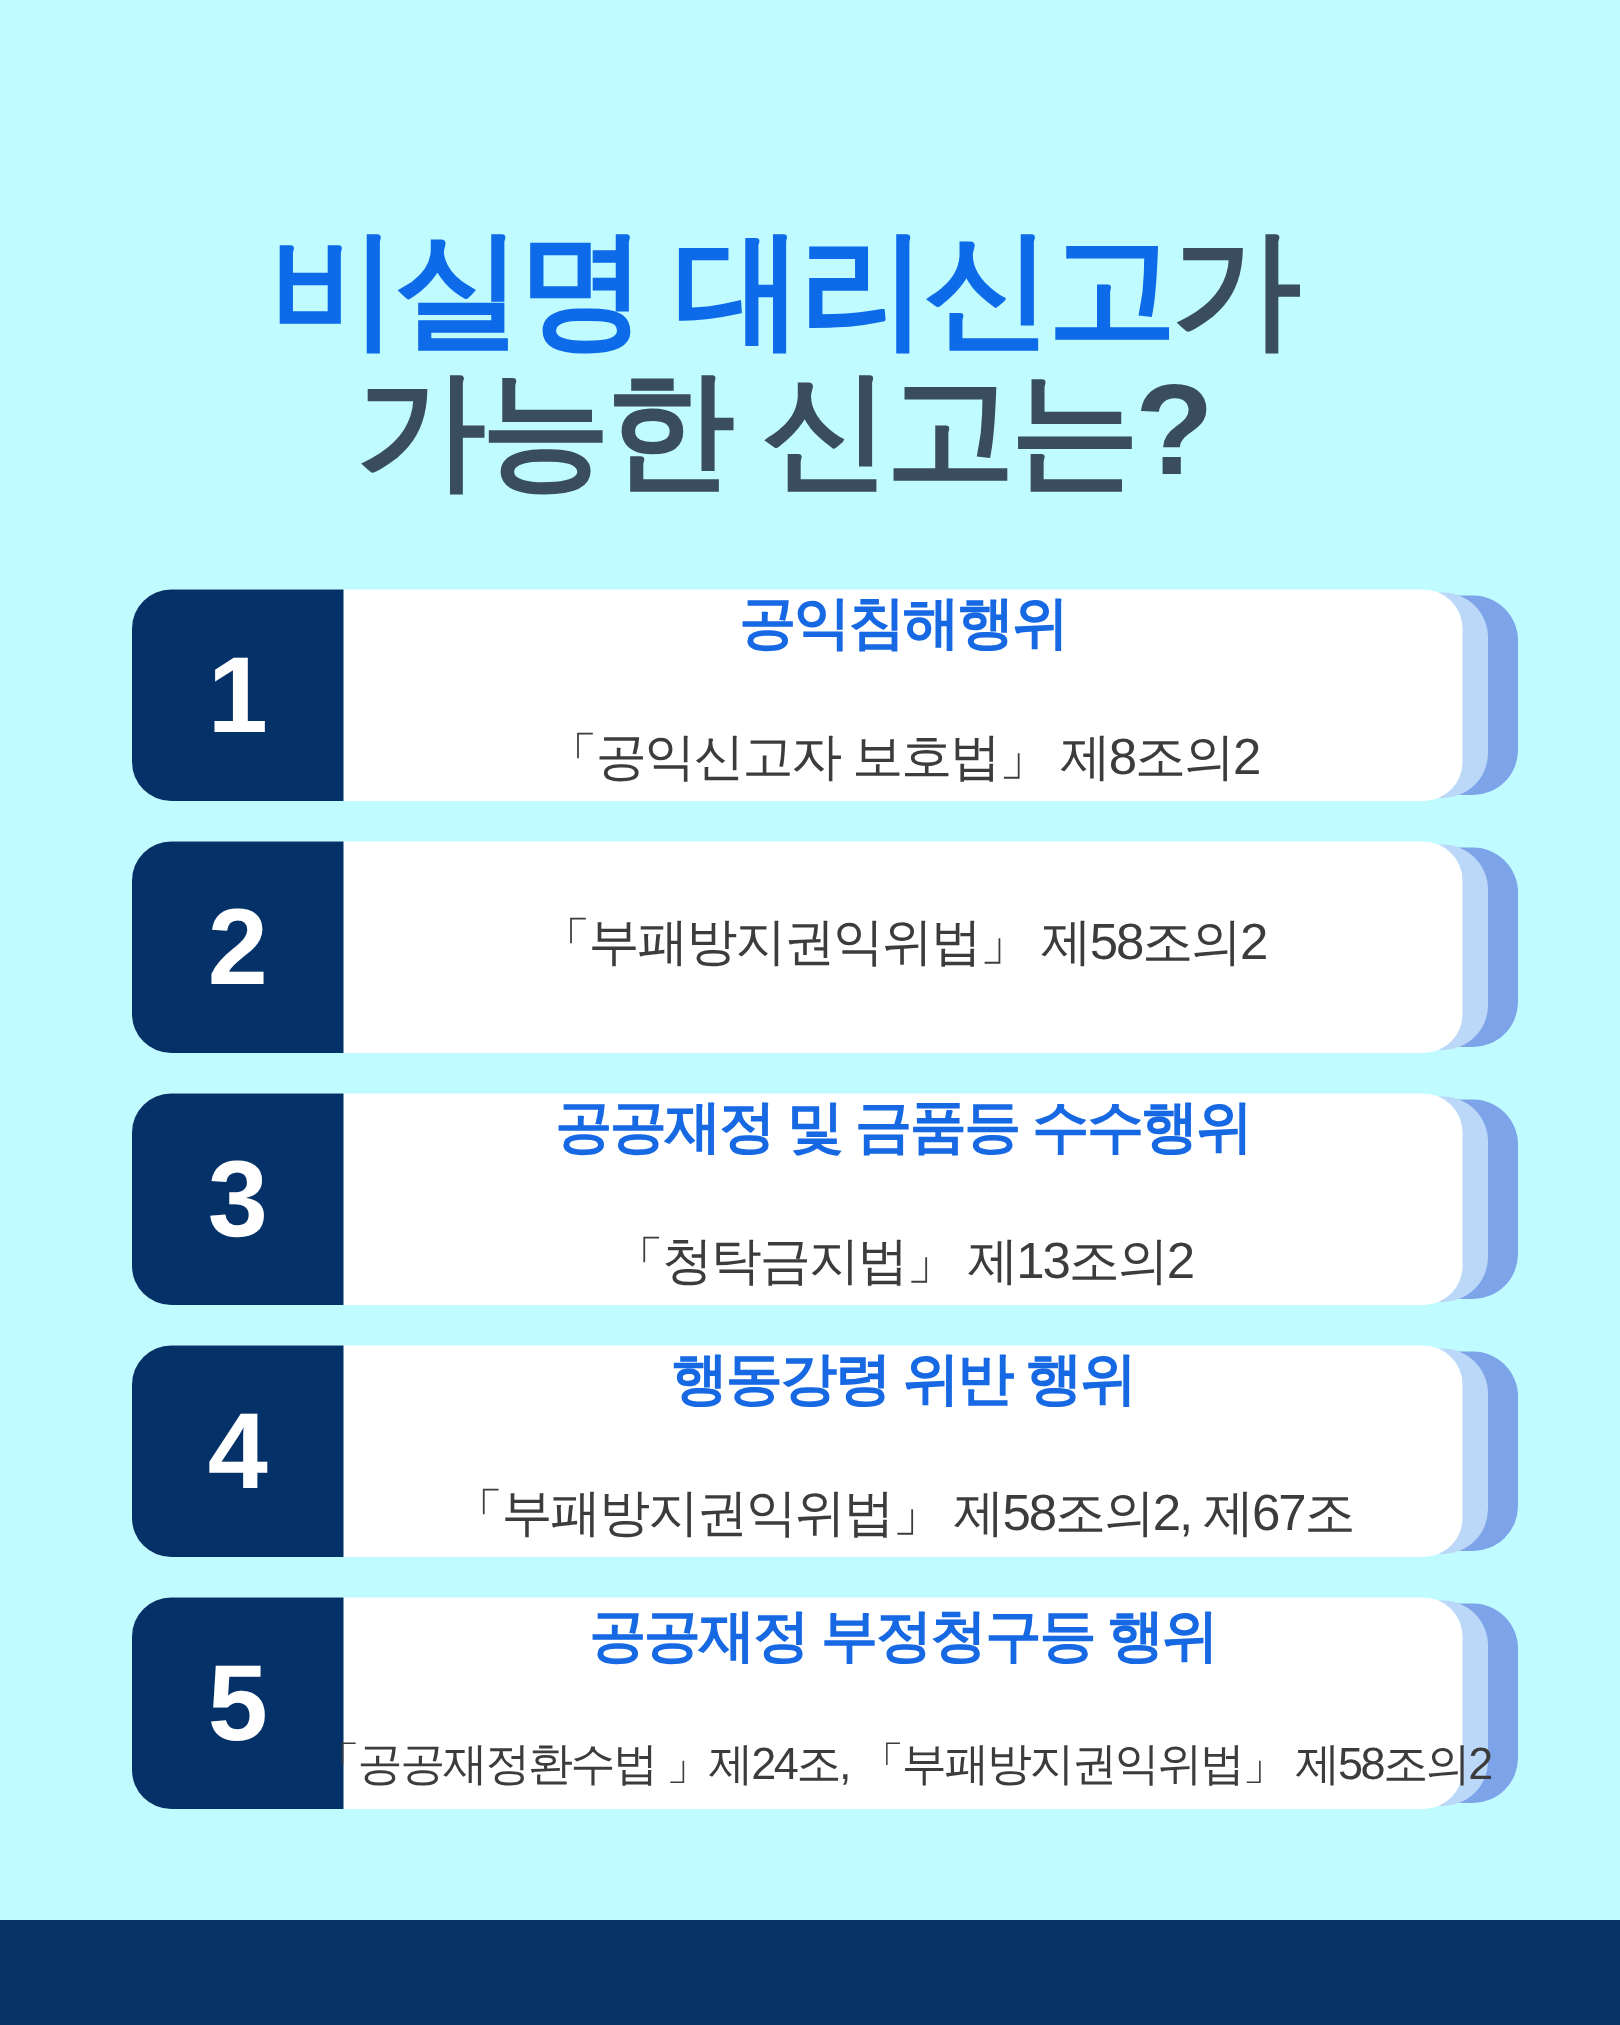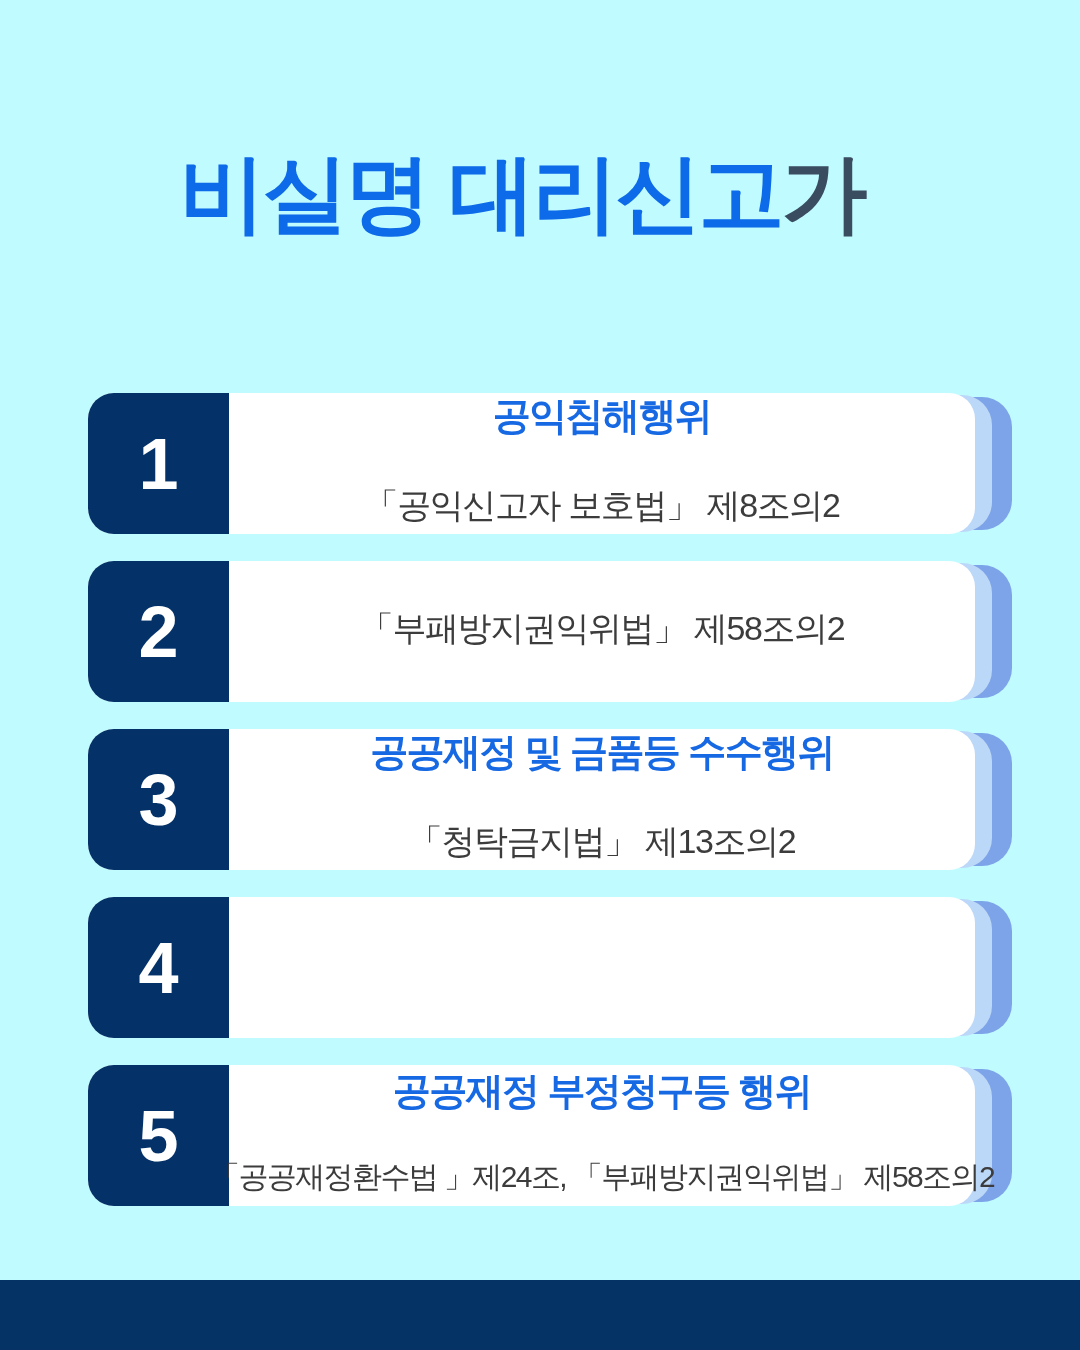--- a/index.html
+++ b/index.html
@@ -162,20 +162,21 @@
     background:#063366;
   }
 </style>
 </head>
 <body>
 
 <div class="title-block">
   <span class="title-line title-line-1">
     <span class="t-blue">비실명 대리신고</span><span class="t-dark">가</span>
   </span>
+  <span class="title-line t-dark">가능한 신고는?</span>
 </div>
 
 <div class="card-list">
 
   <div class="card-row">
     <div class="layer-back"></div>
     <div class="layer-mid"></div>
     <div class="card-body"></div>
     <div class="num-badge">
       <span class="num-badge-text">1</span>
@@ -211,20 +212,24 @@
     </div>
   </div>
 
   <div class="card-row">
     <div class="layer-back"></div>
     <div class="layer-mid"></div>
     <div class="card-body"></div>
     <div class="num-badge">
       <span class="num-badge-text">4</span>
     </div>
+    <div class="card-text">
+      <div class="card-title">행동강령 위반 행위</div>
+      <div class="card-sub">「부패방지권익위법」 제58조의2, 제67조</div>
+    </div>
   </div>
 
   <div class="card-row wide">
     <div class="layer-back"></div>
     <div class="layer-mid"></div>
     <div class="card-body"></div>
     <div class="num-badge">
       <span class="num-badge-text">5</span>
     </div>
     <div class="card-text">

